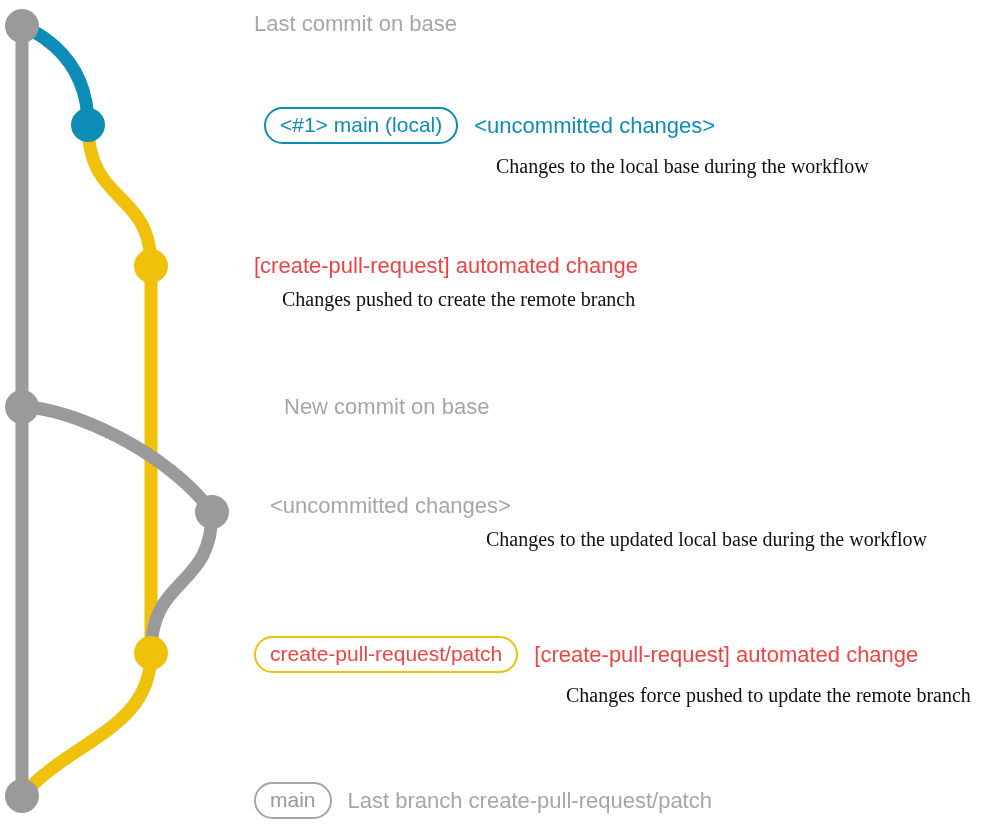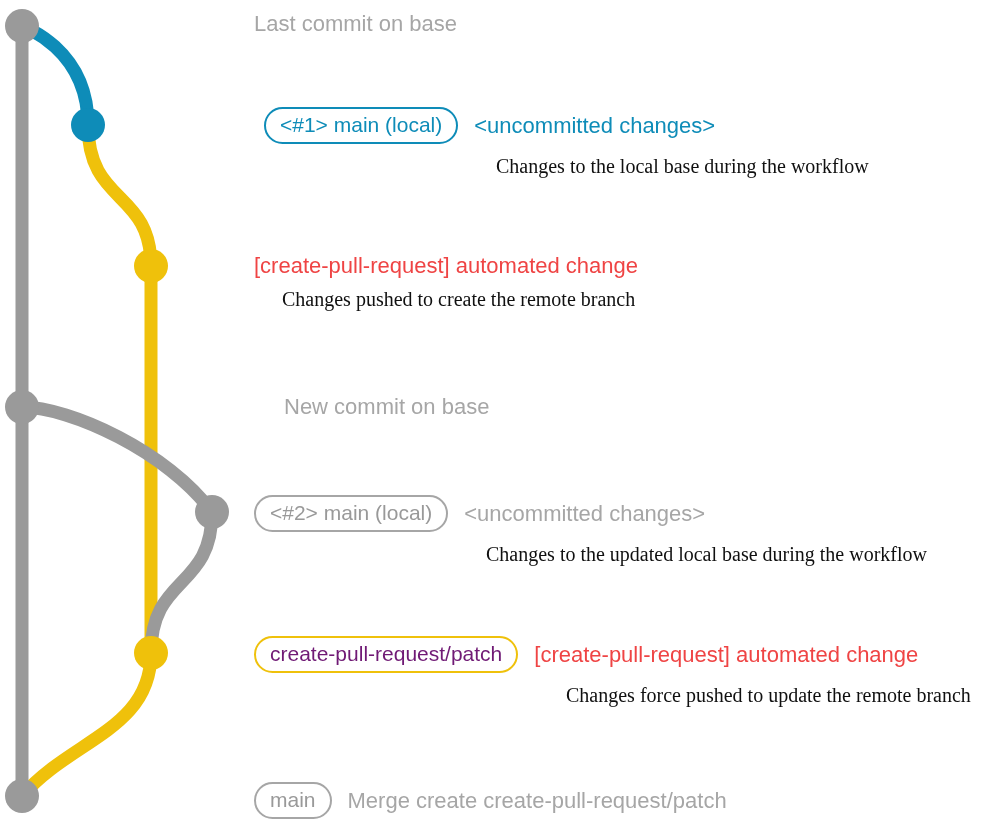--- a/index.html
+++ b/index.html
@@ -47,21 +47,21 @@
     color: #999999;
     background: transparent;
     white-space: nowrap;
   }
   .badge.teal {
     border-color: #0e8cb8;
     color: #0e8cb8;
   }
   .badge.yellow {
     border-color: #efc10b;
-    color: #701a75;
+    color: #ef4444;
   }
   .badge.gray {
     border-color: #a6a6a6;
     color: #999999;
   }
   .subject {
     font-size: 22px;
     line-height: 1;
     white-space: nowrap;
   }
@@ -130,34 +130,33 @@
   </div>
 
   <div class="row" style="left:254px; top:396px;margin-left:30px;">
     <div class="row-line">
       <span class="subject gray">New commit on base</span>
     </div>
   </div>
 
   <div class="row" style="left:254px; top:495px;">
     <div class="row-line">
-      <span class="badge gray">&lt;#2&gt; main (local)</span>
       <span class="subject gray pad">&lt;uncommitted changes&gt;</span>
     </div>
     <div class="body-text" style="margin-left:232px;">Changes to the updated local base during the workflow</div>
   </div>
 
   <div class="row" style="left:254px; top:636px;">
     <div class="row-line">
       <span class="badge yellow">create-pull-request/patch</span>
       <span class="subject yellow pad">[create-pull-request] automated change</span>
     </div>
     <div class="body-text" style="margin-left:312px;text-align:center;">Changes force pushed to update the remote branch</div>
   </div>
 
   <div class="row" style="left:254px; top:782px;">
     <div class="row-line">
       <span class="badge gray">main</span>
-      <span class="subject gray pad">Merge create create-pull-request/patch</span>
+      <span class="subject gray pad">Last branch create-pull-request/patch</span>
     </div>
   </div>
 
 </div>
 
 </body></html>

